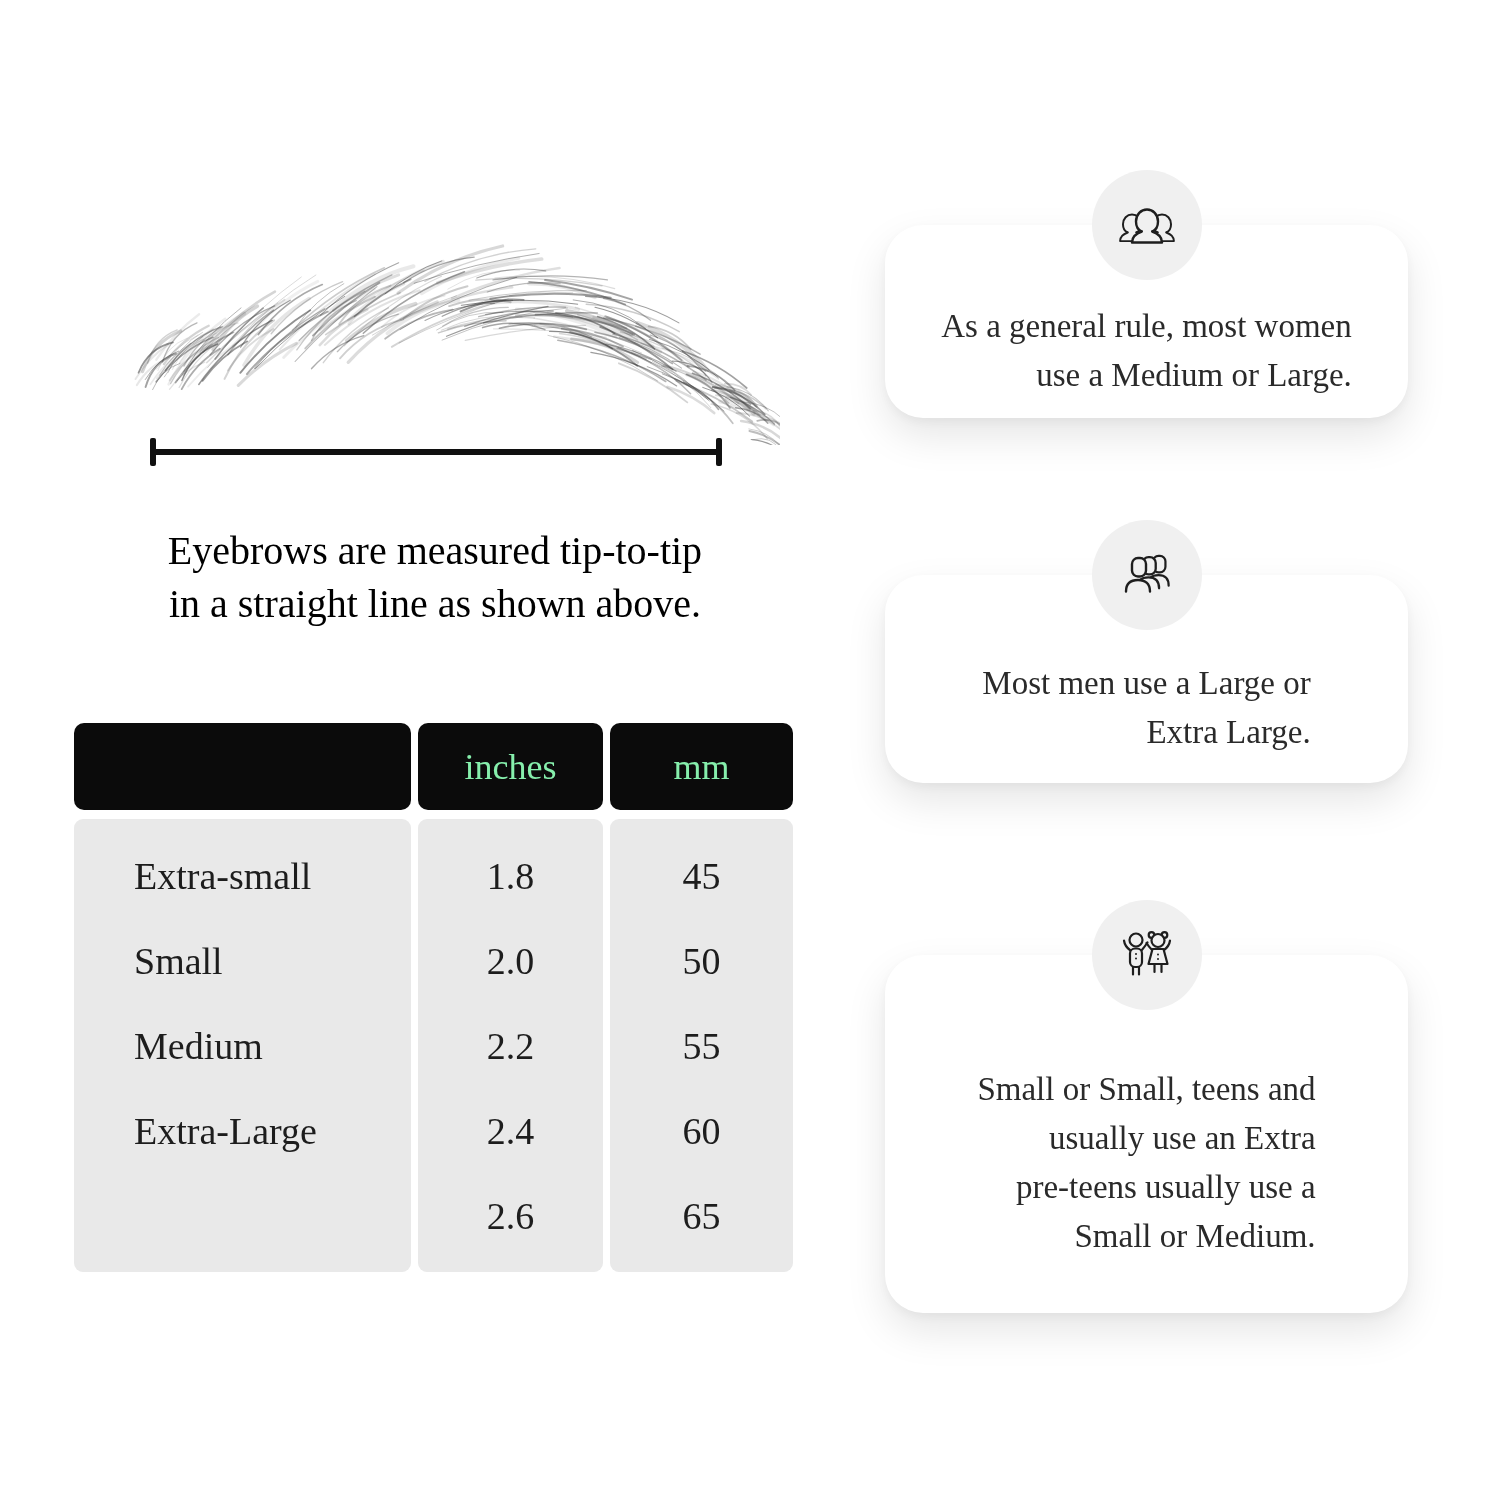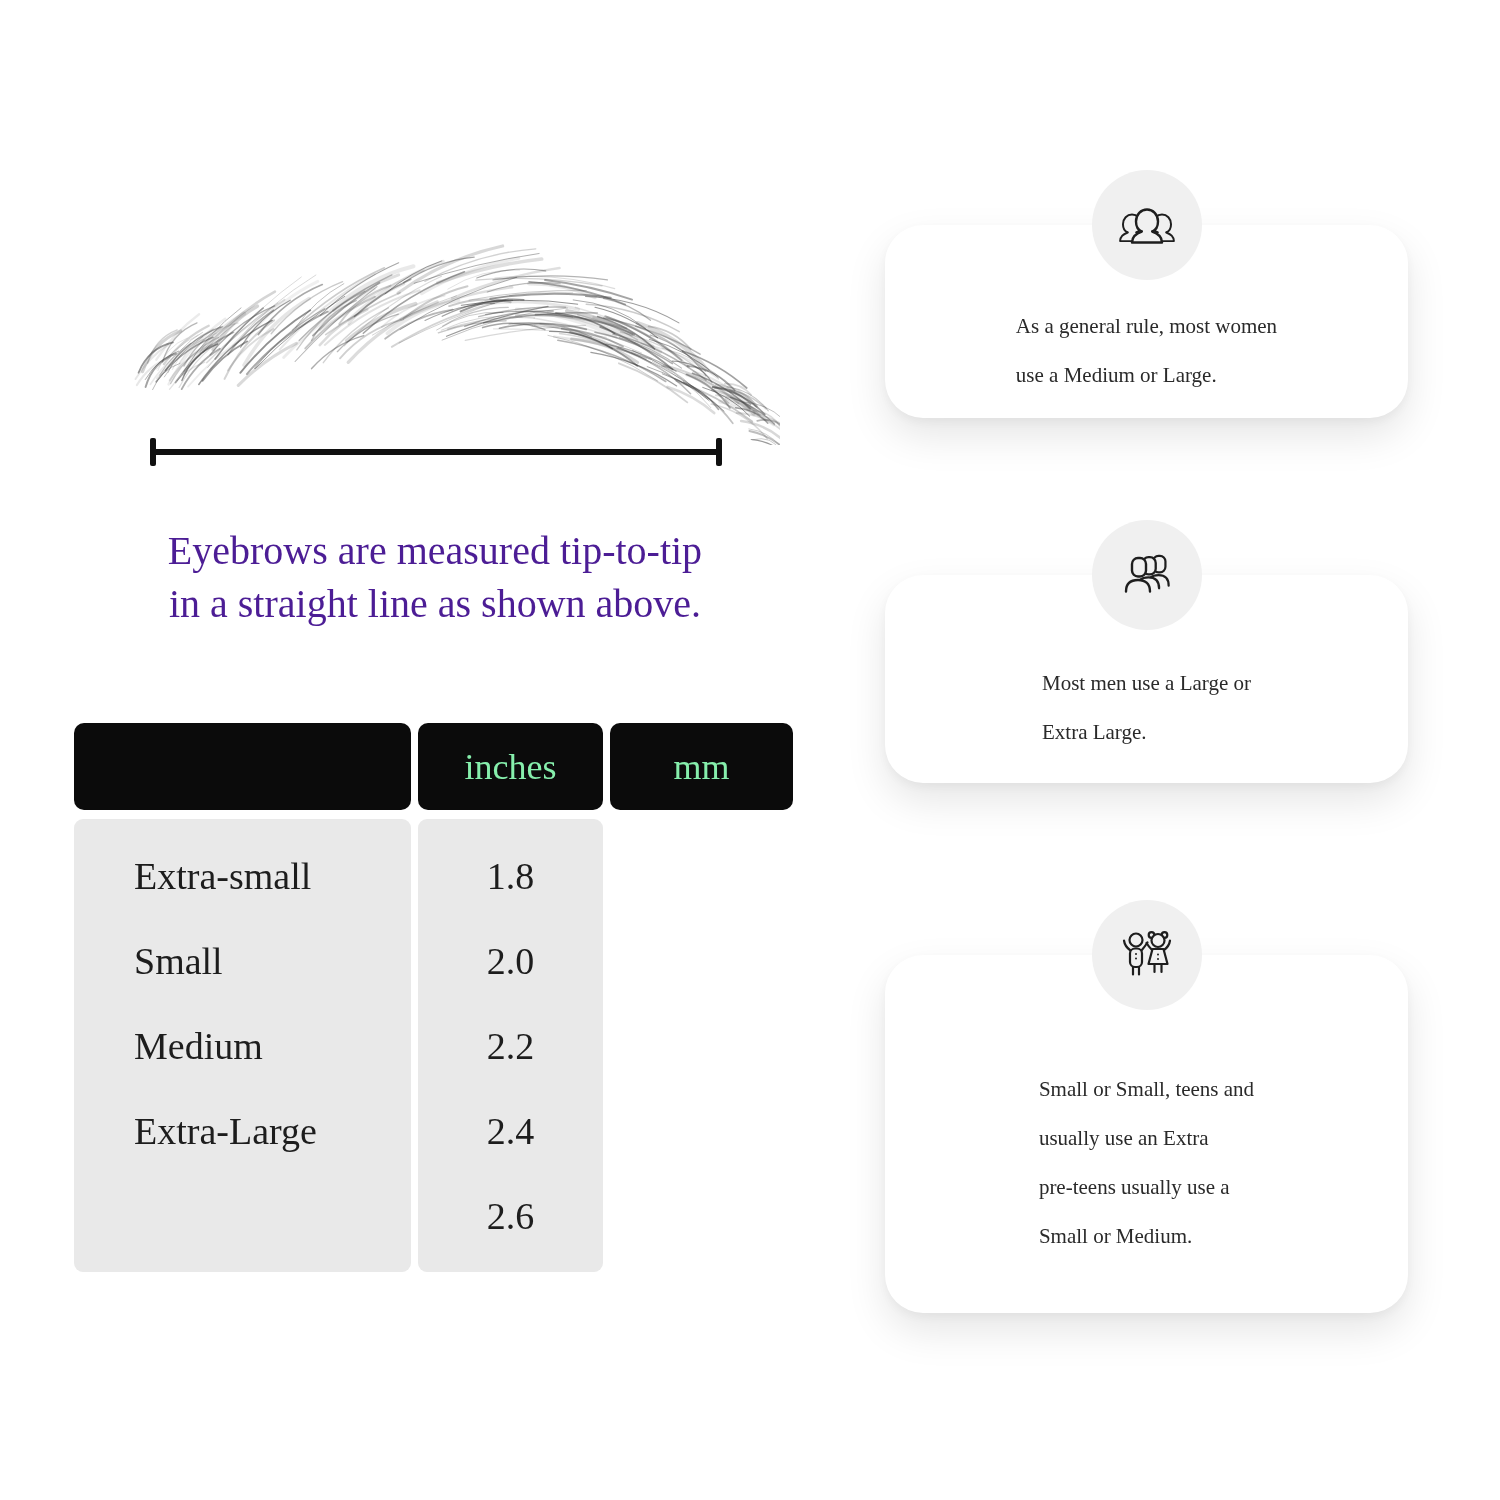--- a/index.html
+++ b/index.html
@@ -19,21 +19,21 @@
   
   .measure-line { position:absolute; left:150px; top:438px; width:572px; height:28px; }
   .measure-line .bar  { position:absolute; left:0; top:11px; width:100%; height:6px; background:#101010; }
   .measure-line .cap  { position:absolute; top:0; width:6px; height:28px; background:#101010; border-radius:2px; }
   .measure-line .cap.left  { left:0; }
   .measure-line .cap.right { right:0; }
 
   
   .caption {
     position:absolute; left:100px; top:524px; width:670px;
-    text-align:center; font-size:40px; line-height:53px; color:#4c1d95;
+    text-align:center; font-size:40px; line-height:53px; color:#000000;
   }
 
   
   .size-table { position:absolute; left:74px; top:723px; width:719px; }
   .thead, .tbody {
     display:grid;
     grid-template-columns:337px 185px 183px;
     column-gap:7px;
   }
   .th {
@@ -56,21 +56,21 @@
   .card {
     position:absolute; left:885px; width:523px;
     background:#ffffff; border-radius:38px;
     box-shadow:0 18px 40px rgba(0,0,0,0.10), 0 4px 10px rgba(0,0,0,0.04);
     display:flex; align-items:center; justify-content:center;
     padding-top:58px;
   }
   .card-1 { top:225px; height:193px; }
   .card-2 { top:575px; height:208px; }
   .card-3 { top:955px; height:358px; }
-  .card-text { text-align:left; font-size:21px; line-height:49px; color:#2a2a2a; }
+  .card-text { text-align:right; font-size:33px; line-height:49px; color:#2a2a2a; }
 
   .icon-circle {
     position:absolute; left:1092px; width:110px; height:110px;
     border-radius:50%; background:#f0f0f0; z-index:2;
     display:flex; align-items:center; justify-content:center;
   }
   .icon-circle.c1 { top:170px; }
   .icon-circle.c2 { top:520px; }
   .icon-circle.c3 { top:900px; }
 
@@ -340,20 +340,27 @@
         <div class="tcell">Medium</div>
         <div class="tcell">Extra-Large</div>
       </div>
       <div class="tcol">
         <div class="tcell">1.8</div>
         <div class="tcell">2.0</div>
         <div class="tcell">2.2</div>
         <div class="tcell">2.4</div>
         <div class="tcell">2.6</div>
       </div>
+      <div class="tcol">
+        <div class="tcell">45</div>
+        <div class="tcell">50</div>
+        <div class="tcell">55</div>
+        <div class="tcell">60</div>
+        <div class="tcell">65</div>
+      </div>
     </div>
   </div>
 
   <div class="icon-circle c1">
     <svg class="glyph" width="70" height="56" viewBox="-35 -28 70 56">
       <g transform="translate(-15,3) scale(0.82)">
         <path class="fillbg" d="M -5.2,5.5 C -9,4 -11,0.5 -11,-4.5 C -11,-11.5 -6,-16.5 0,-16.5 C 6,-16.5 11,-11.5 11,-4.5 C 11,0.5 9,4 5.2,5.5"></path>
         <path class="fillbg" d="M -5.2,5.5 C -11,7.5 -14.5,11 -14.5,16 L 14.5,16 C 14.5,11 11,7.5 5.2,5.5"></path>
       </g>
       <g transform="translate(15,3) scale(0.82)">

